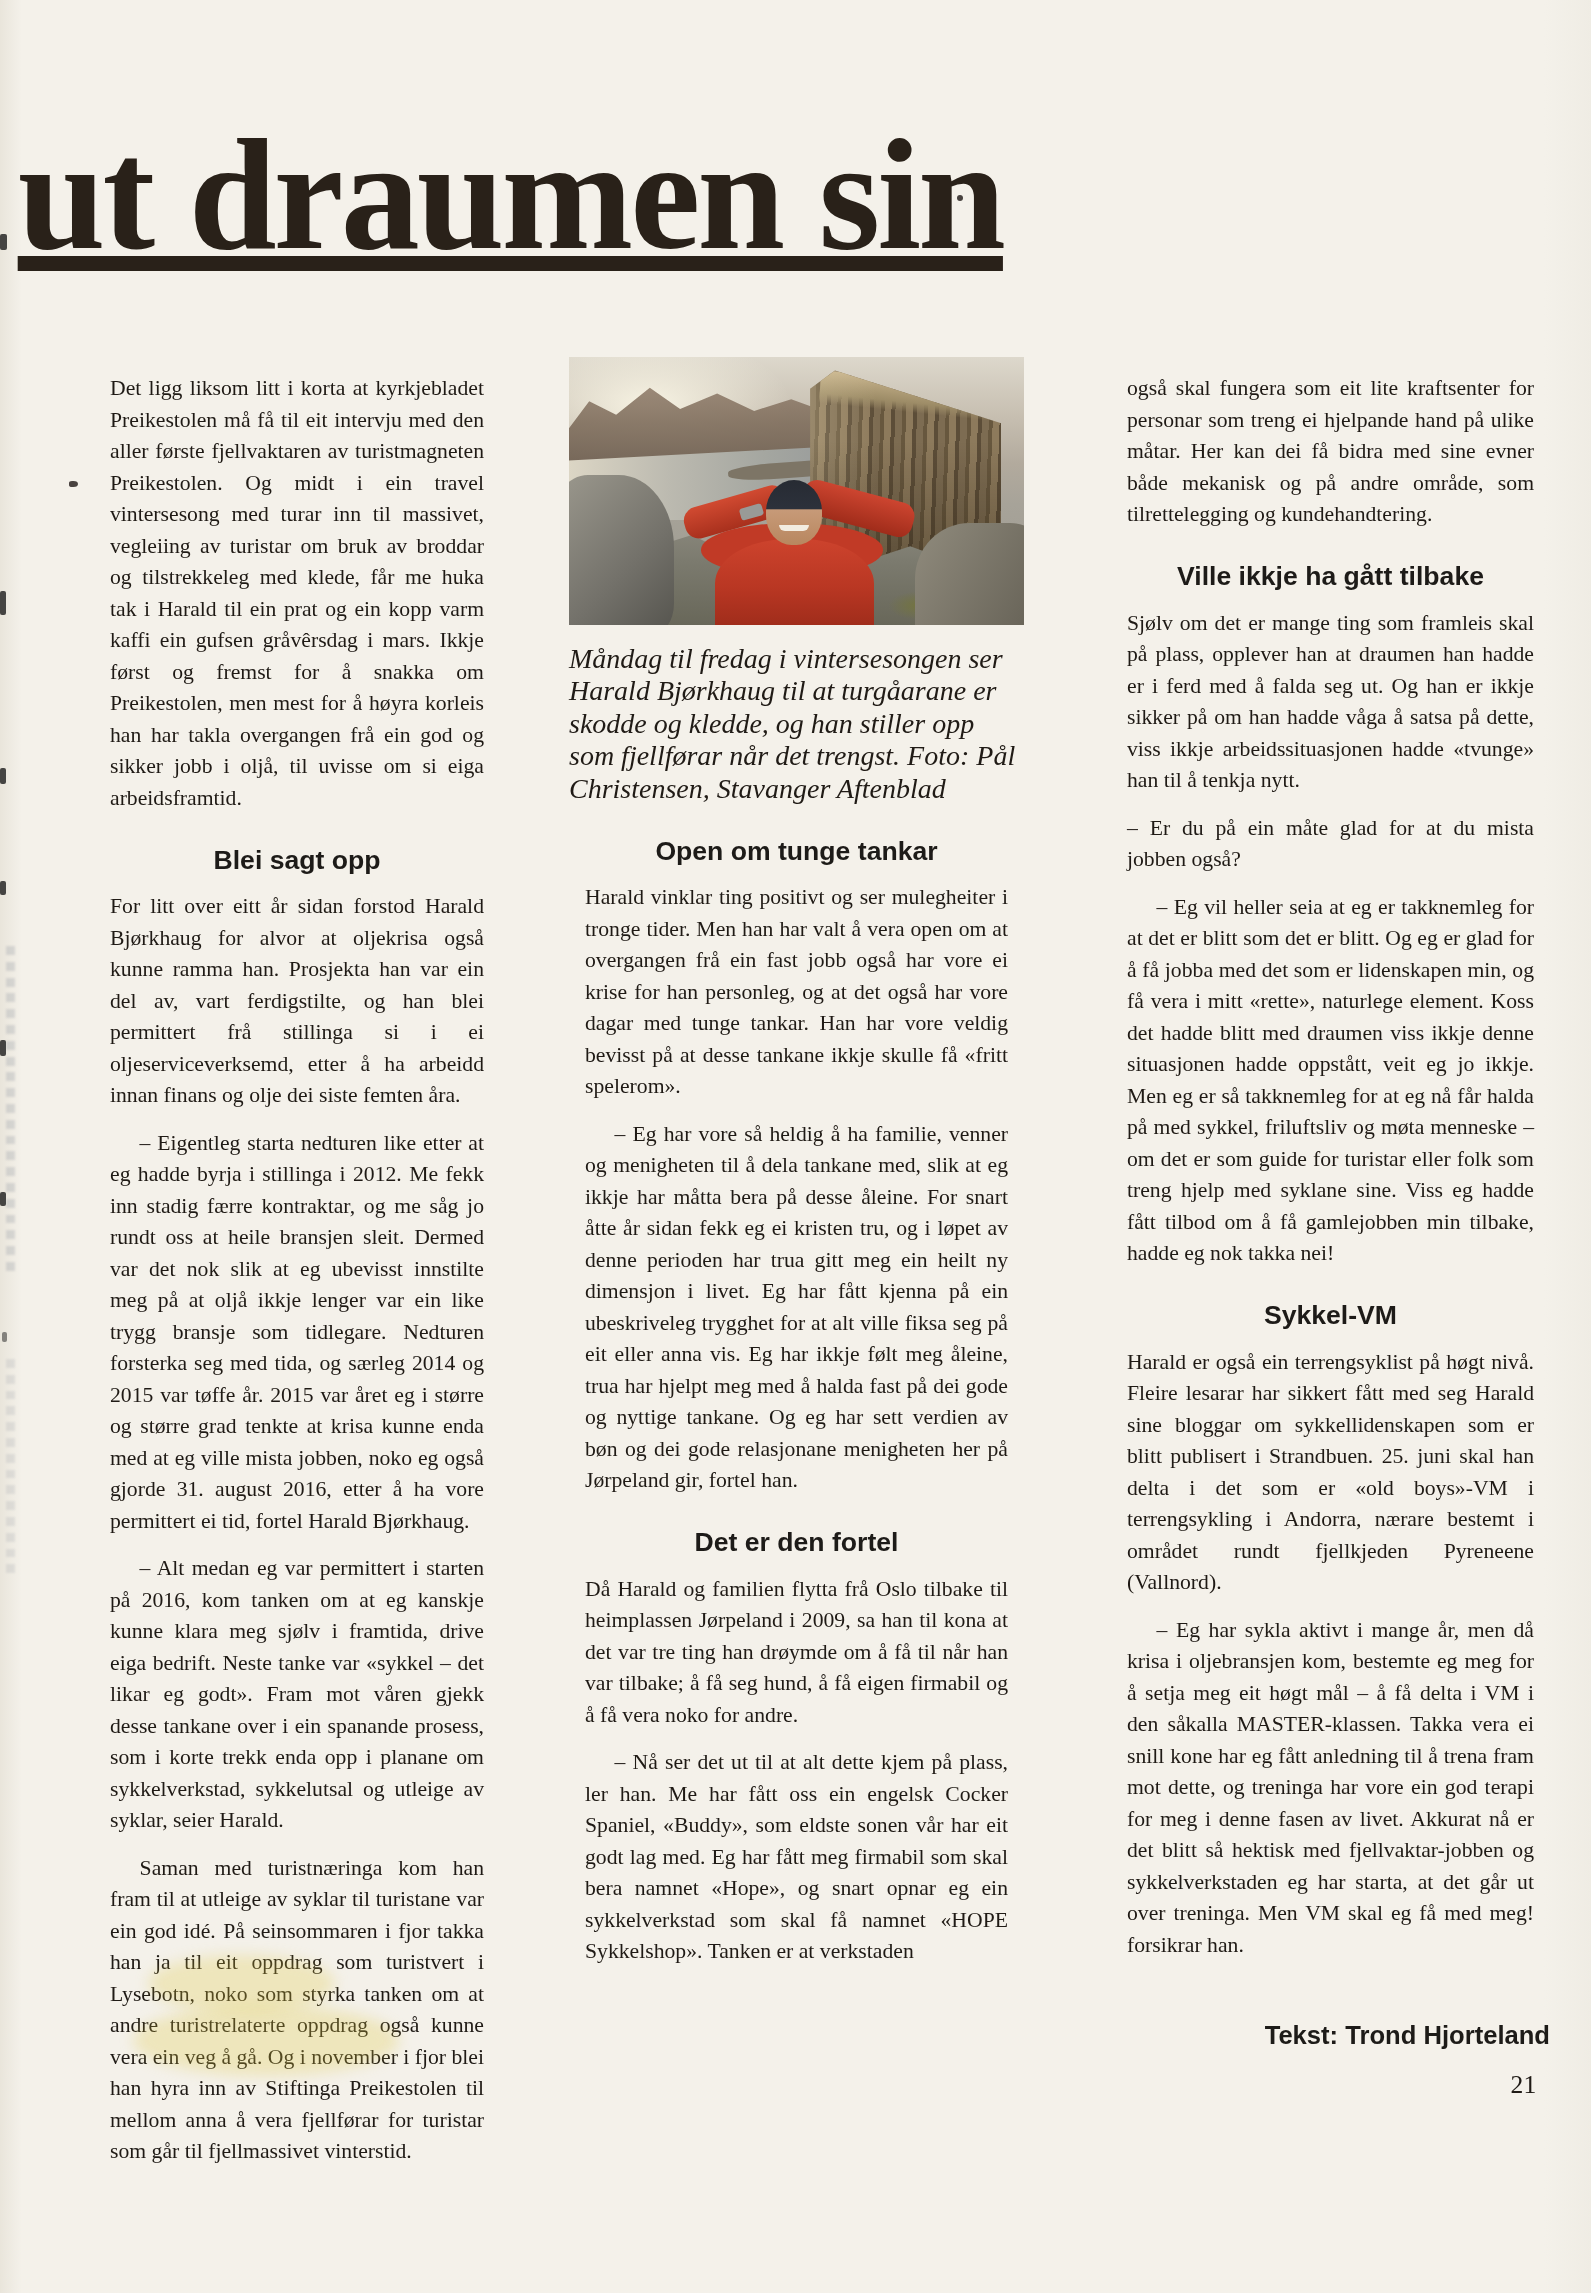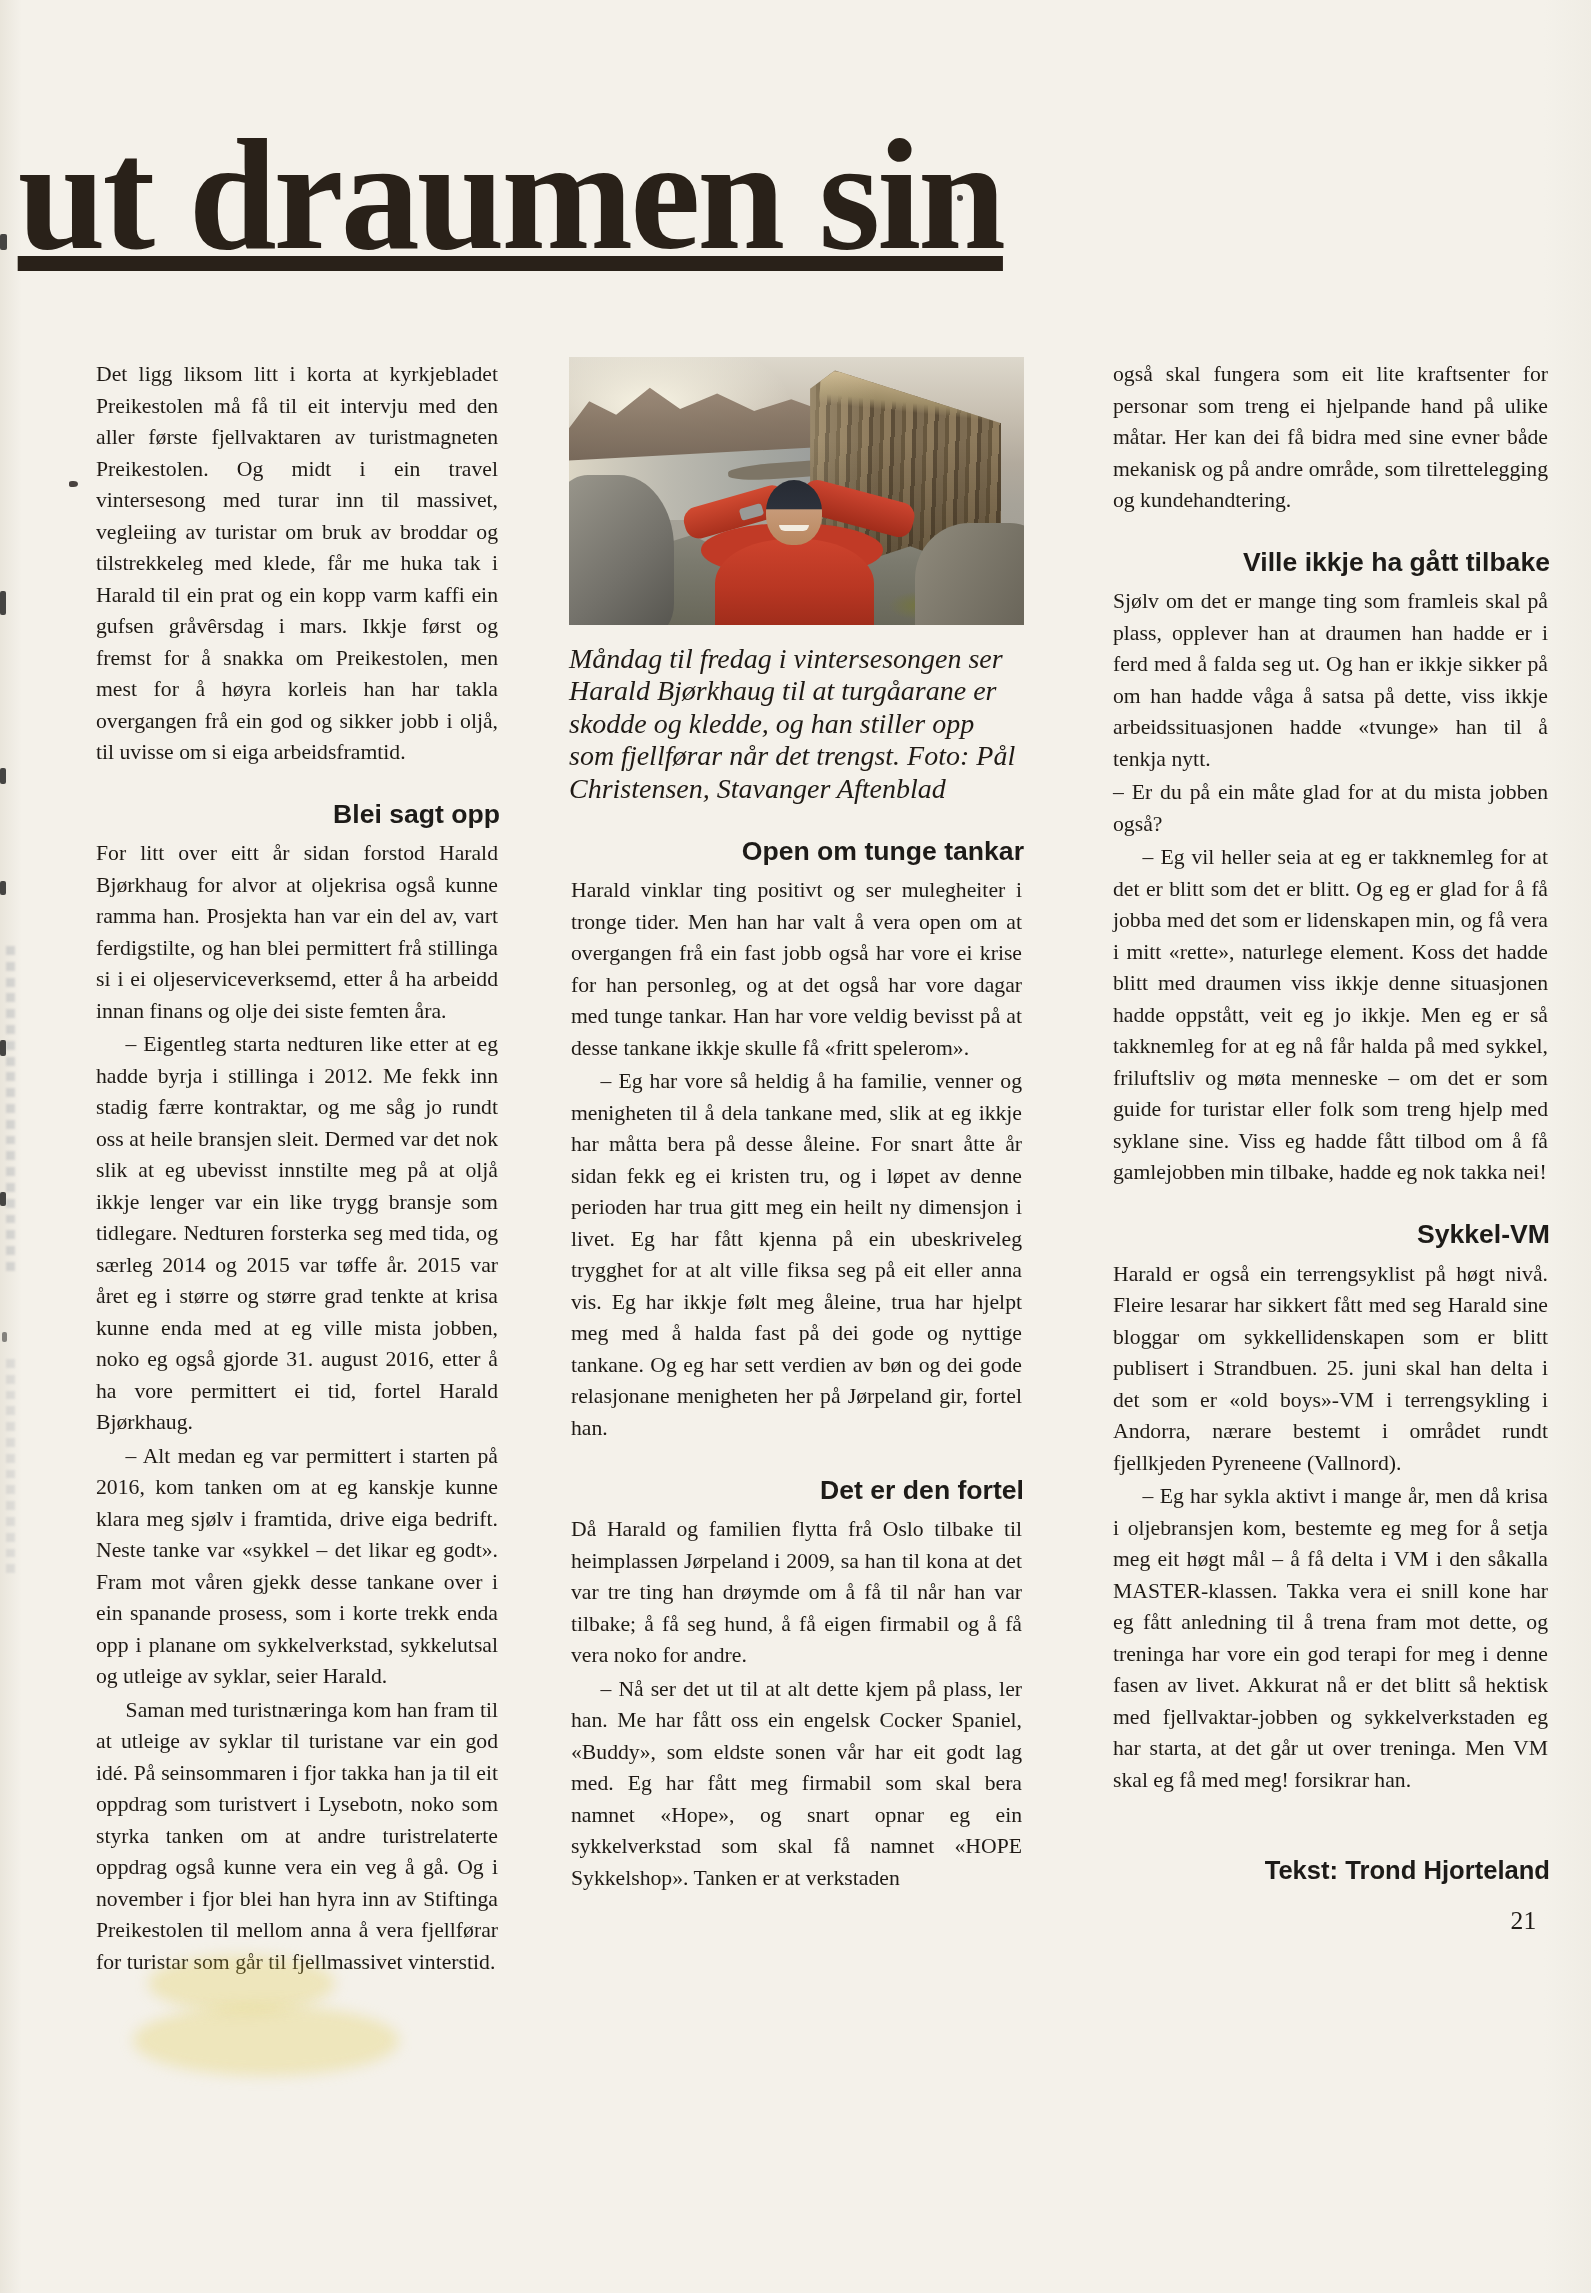--- a/index.html
+++ b/index.html
@@ -9,28 +9,28 @@
         background:linear-gradient(90deg,#e9e5db 0px,#f4f1ea 21.7px,#f4f1ea 97%,#efece4 100%);}
 
   
   .headline{position:absolute;left:17.7px;top:116px;width:1084px;
             font-family:"Liberation Serif","DejaVu Serif",serif;
             font-weight:bold;font-size:158px;line-height:1;letter-spacing:-3px;
             color:#292119;white-space:nowrap;text-decoration:underline;}
 
   
   .col{position:absolute;top:357px;font-size:21.7px;line-height:31.5px;text-align:justify;}
-  .col p{margin:2px;}
+  .col p{margin:16px;}
   .col p.ind{text-indent:29.6px;}
   .col1{left:94px;width:406px;}
   .col2{left:569px;width:455px;}
   .col3{left:1111px;width:439px;}
   h3.sec{font-family:"Liberation Sans","DejaVu Sans",sans-serif;
          font-size:26.6px;line-height:29.6px;margin:31.5px 0 8.9px 0;color:#1d1b18;
-         text-align:right;letter-spacing:0;}
+         text-align:center;letter-spacing:0;}
 
   
   .photo{position:relative;width:455px;height:268px;overflow:hidden;margin:0 0 17.7px 0;
          background:linear-gradient(180deg,#ddd8cc 0%,#c7bfb1 22%,#b2aa9d 40%,#a7a399 55%,#9b988e 100%);}
   .photo *{position:absolute;}
   .ph-glow{left:0;top:0;width:50%;height:45%;
            background:radial-gradient(ellipse at 35% 40%,rgba(250,246,230,.95),rgba(250,246,230,0) 68%);}
   .ph-ridge{left:0;top:5%;width:74%;height:36%;
             background:linear-gradient(180deg,#9c8876 0%,#81705f 55%,#6f6052 100%);
             clip-path:polygon(0 60%,6% 32%,14% 46%,24% 18%,33% 40%,44% 24%,55% 42%,66% 30%,74% 40%,74% 100%,0 100%);opacity:.92;}

